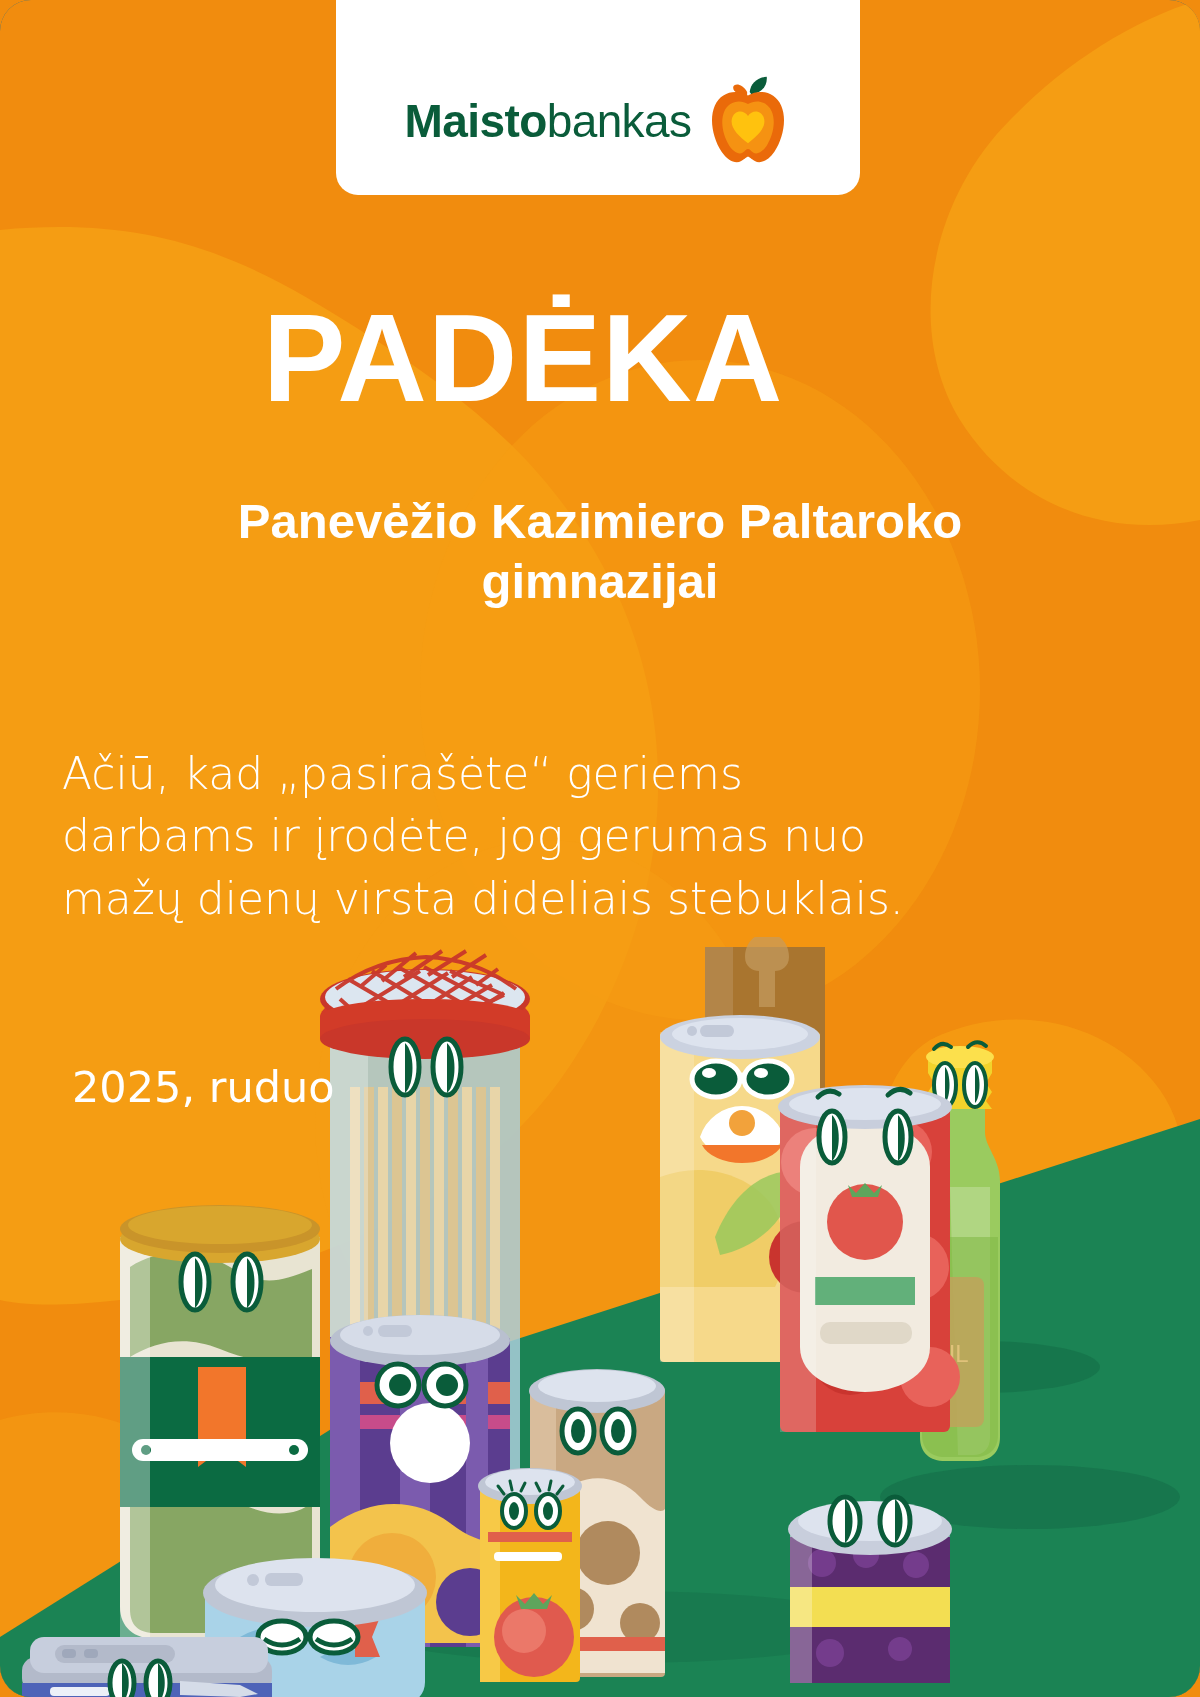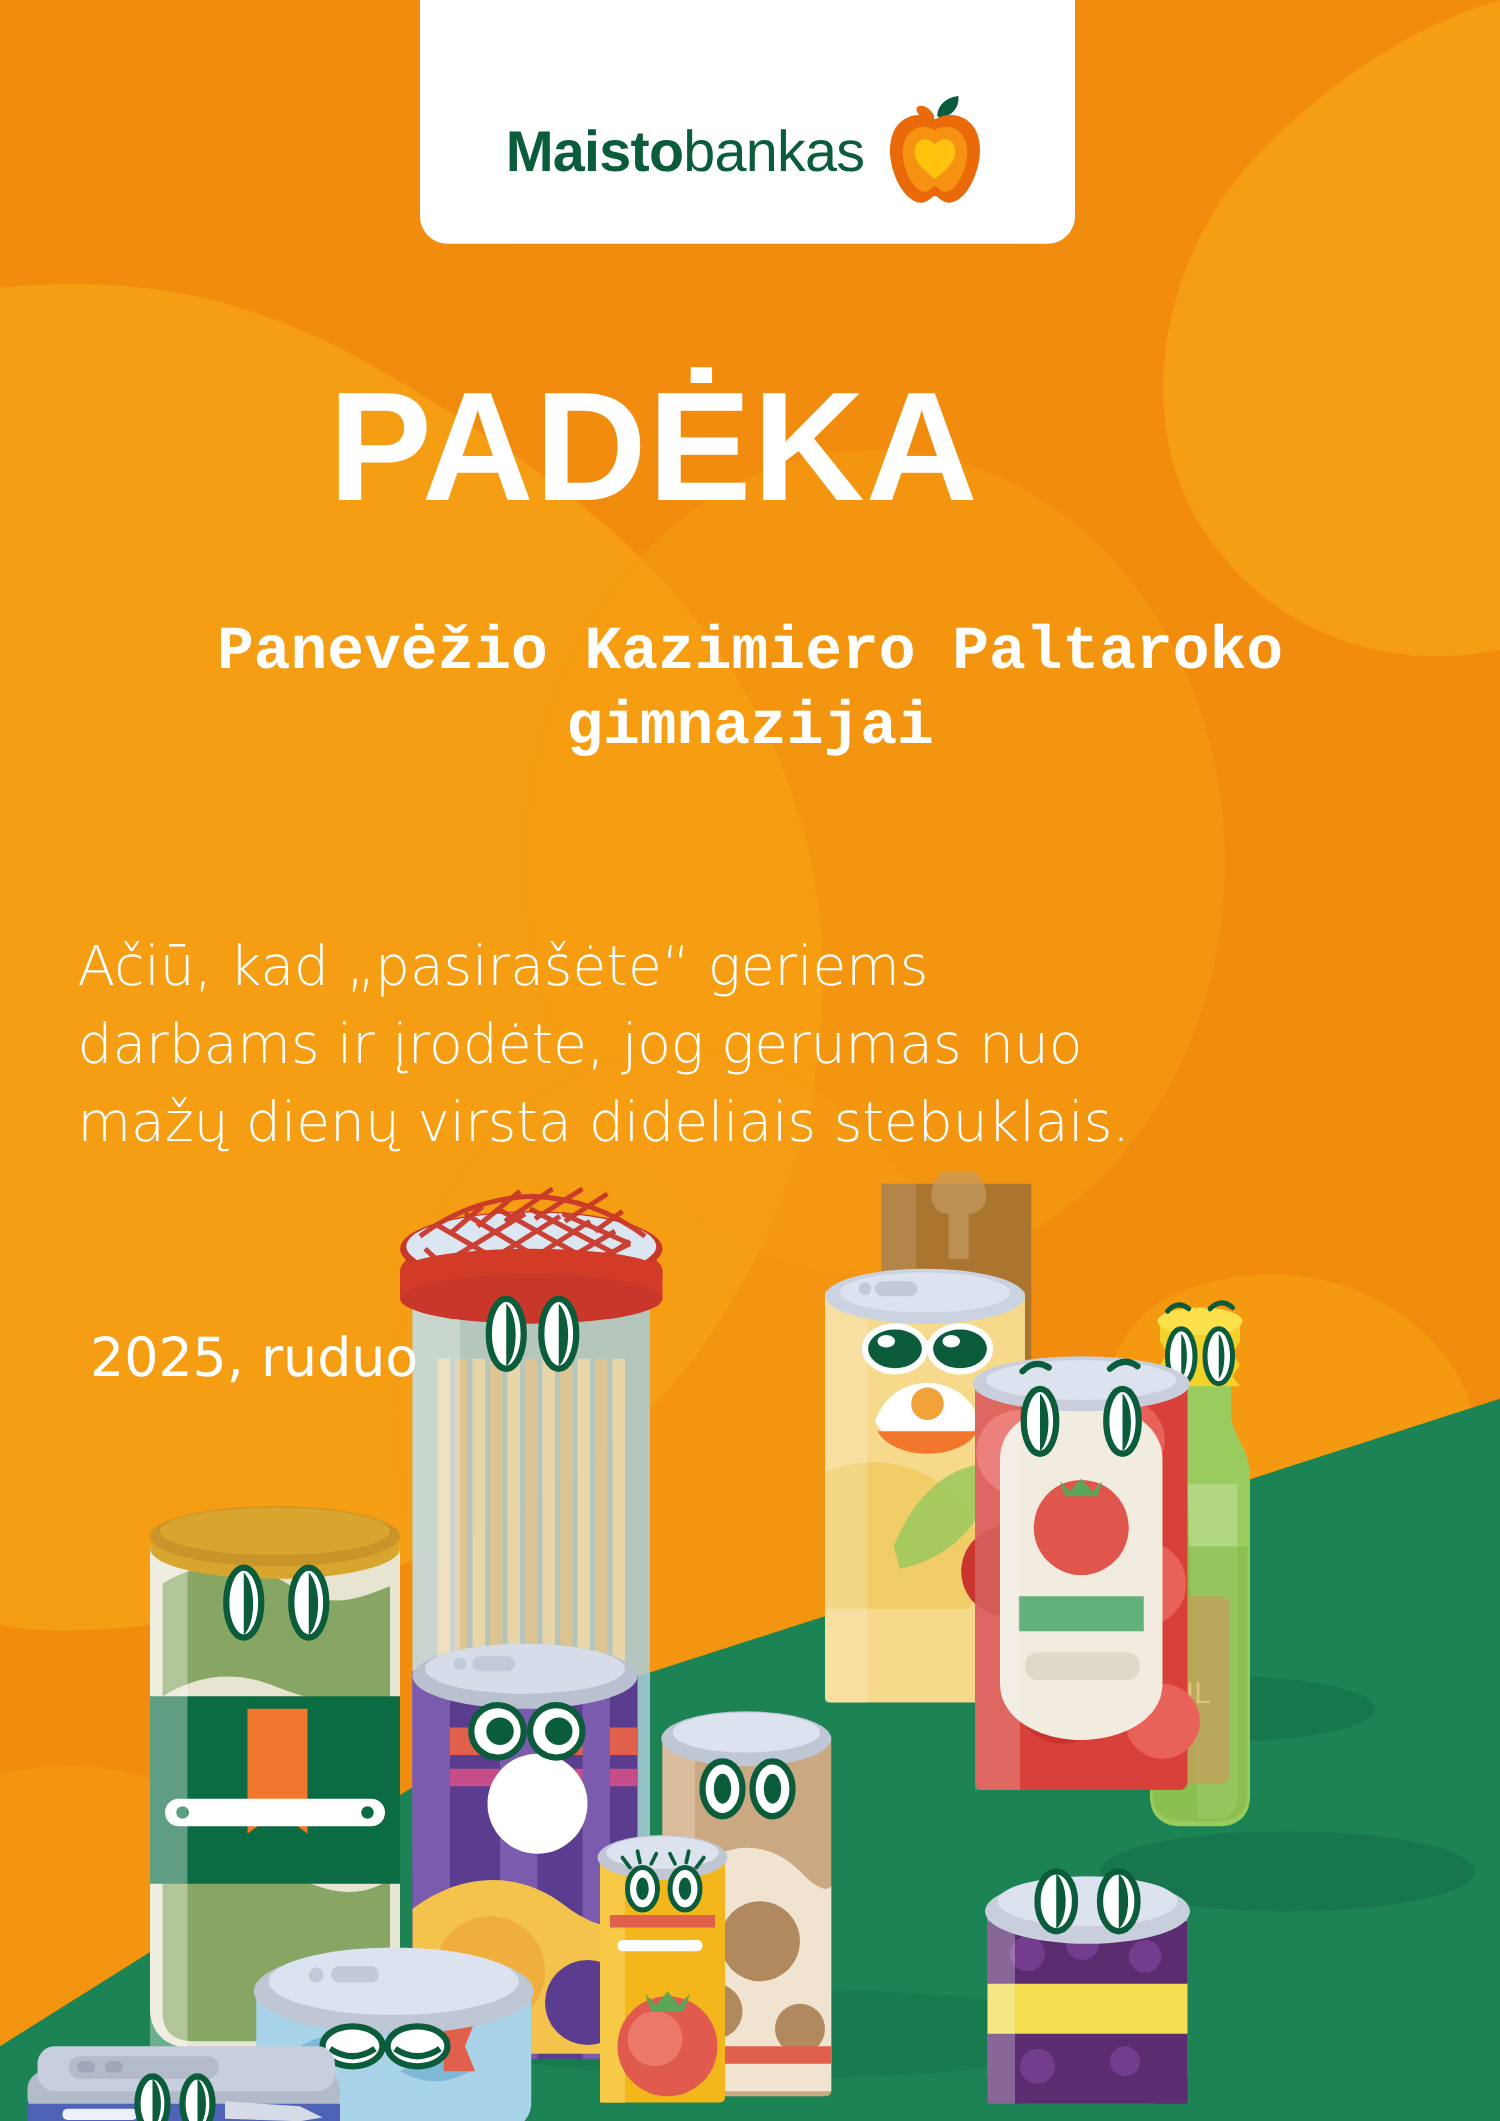--- a/index.html
+++ b/index.html
@@ -8,20 +8,21 @@
     font-family:"Liberation Sans", sans-serif;
     background:#F18C0E;
     overflow:hidden;
     position:relative;
   }
   #poster {
     position:absolute; inset:0;
     width:1200px; height:1697px;
     overflow:hidden;
     background:#0369a1;
+    border-radius:31px;
   }
   
   .bg-layer { position:absolute; inset:0; width:100%; height:100%; }
 
   
   .logo-card {
     position:absolute;
     left:336px; top:-40px;
     width:524px; height:235px;
     background:#FFFFFF;
@@ -52,21 +53,21 @@
     letter-spacing:1px;
     line-height:1;
     font-family:"Liberation Sans", sans-serif;
   }
   .school {
     position:absolute; top:492px; left:0; width:1200px;
     text-align:center; color:#FFFFFF;
     font-size:49px; font-weight:bold;
     line-height:1.22;
     padding:0 114px;
-    font-family:Liberation Mono, monospace;
+    font-family:Liberation Sans, sans-serif;
   }
   .body-text {
     position:absolute; top:743px; left:0; width:1200px;
     text-align:left; color:#FFFFFF;
     font-size:44px; font-weight:300;
     line-height:1.42;
     padding:0 62px;
     font-family:"DejaVu Sans", sans-serif;
   }
   .season {

